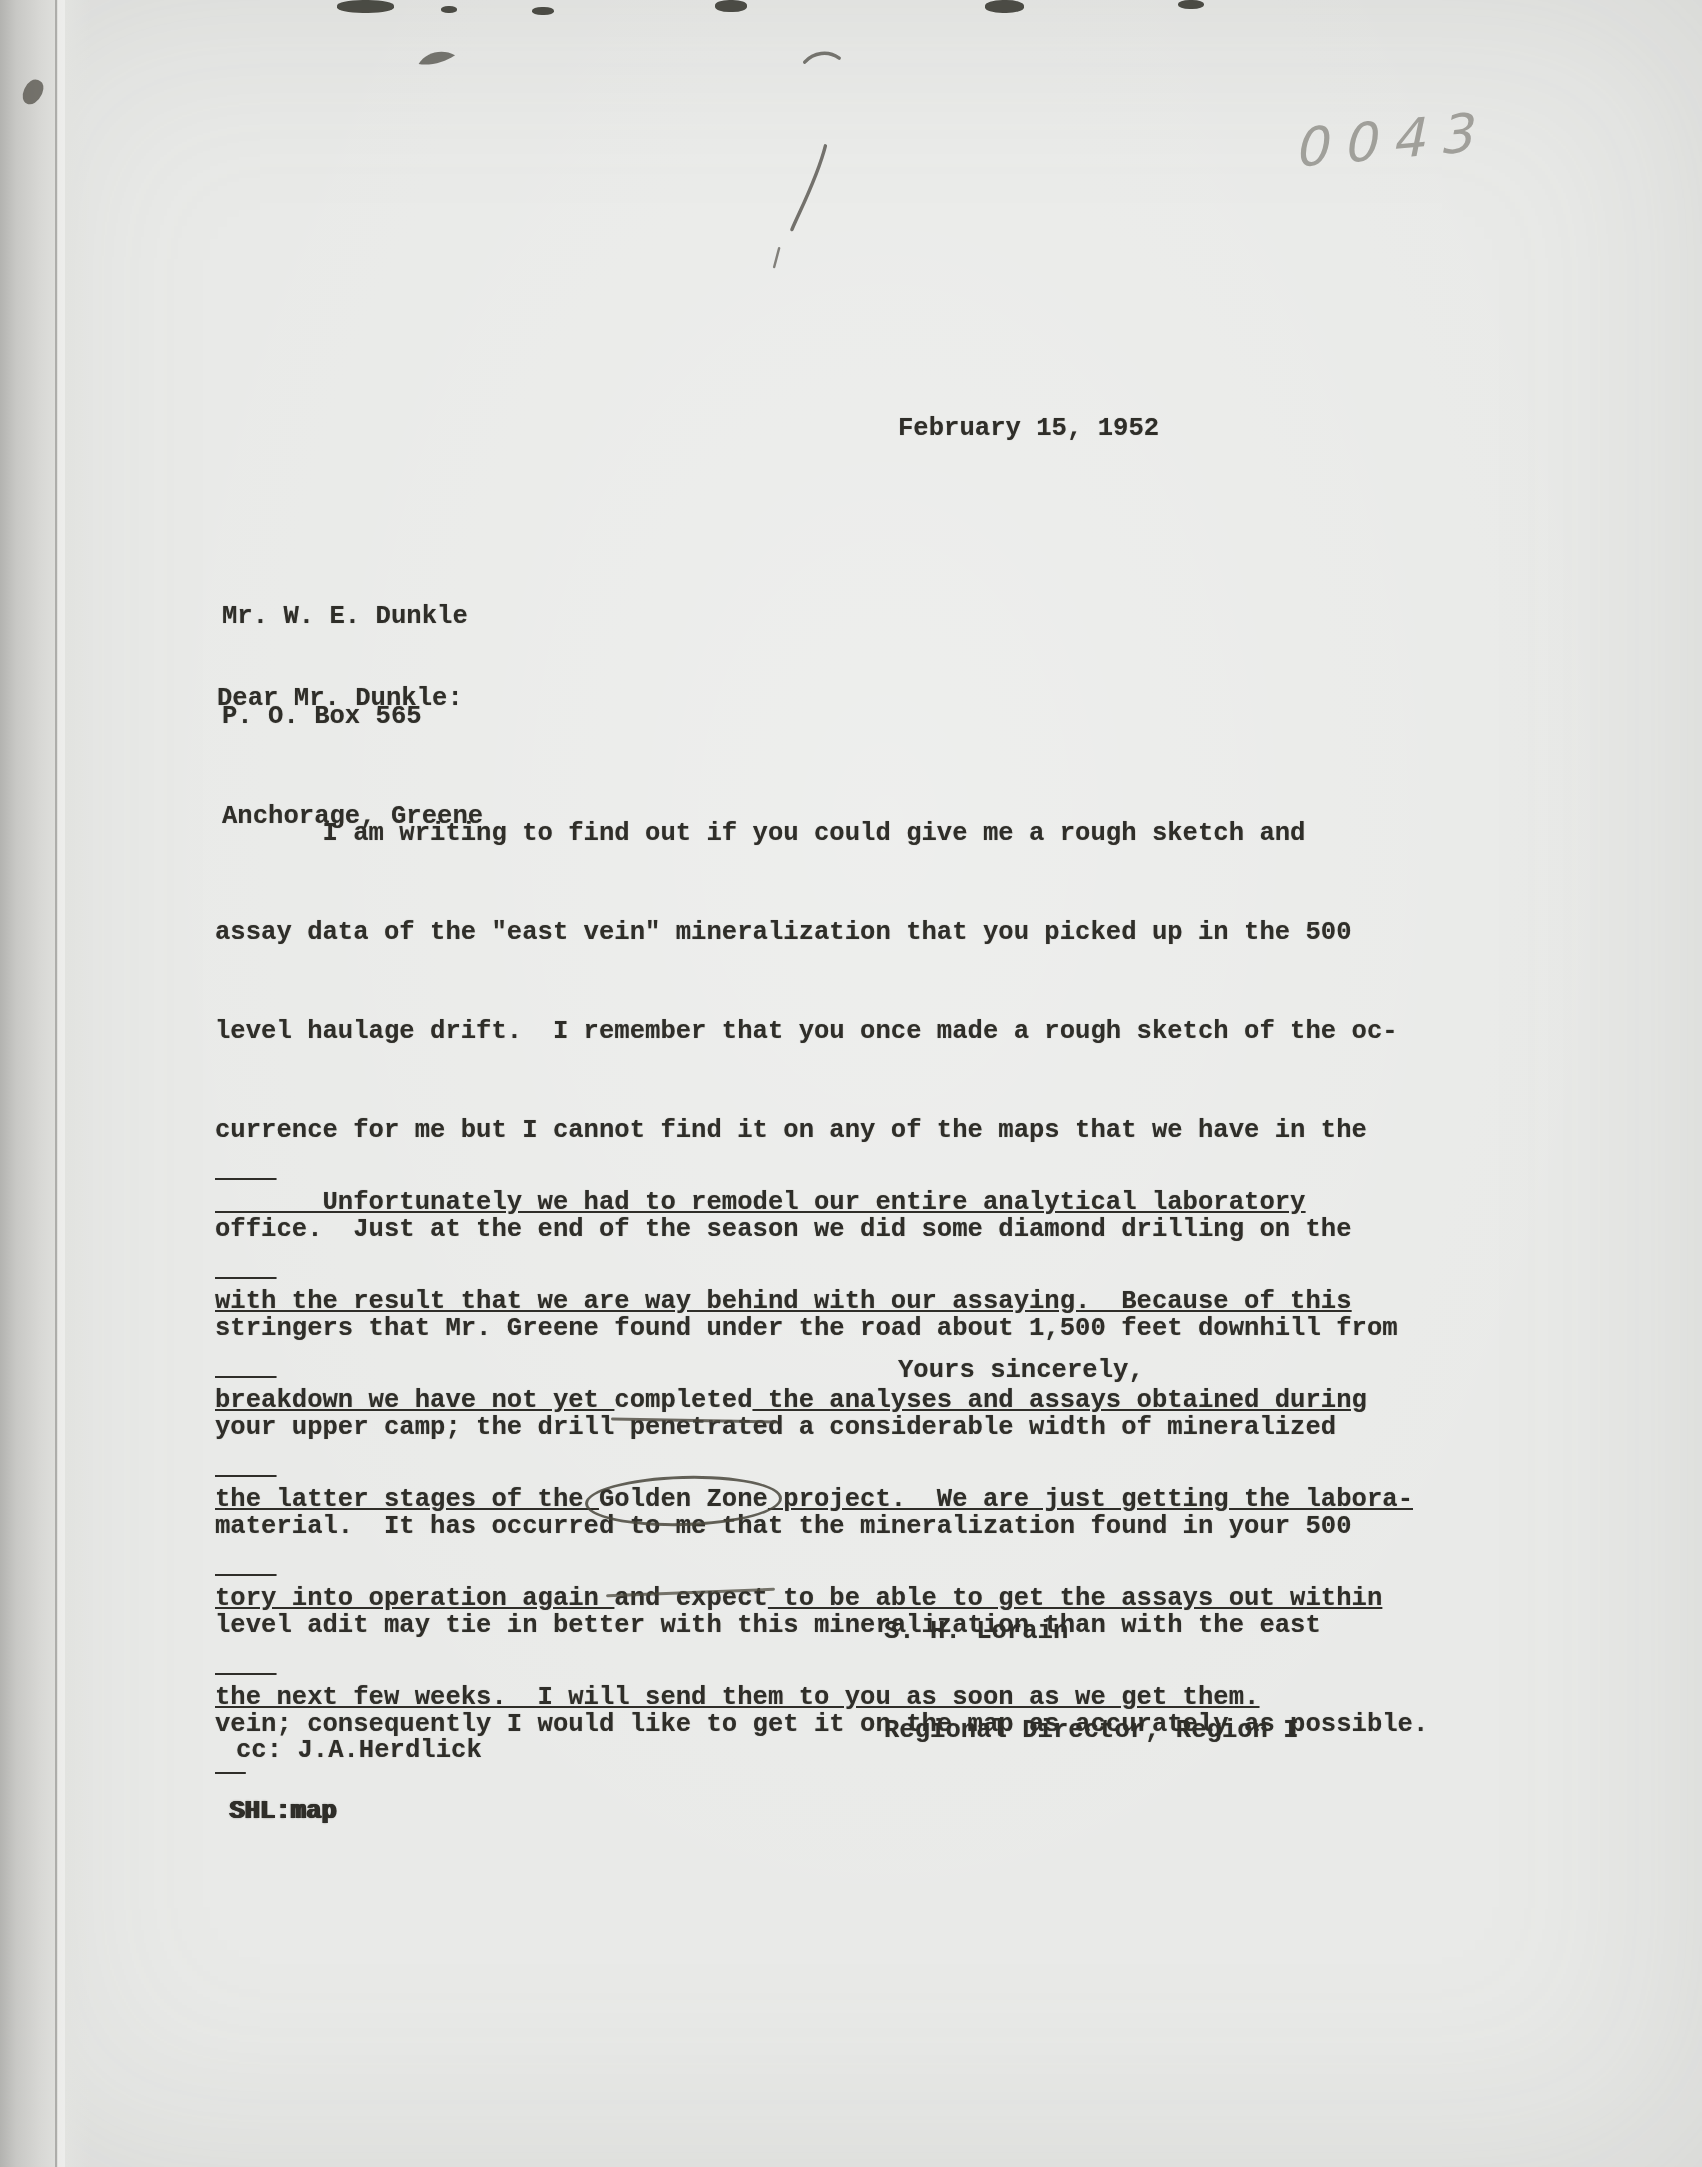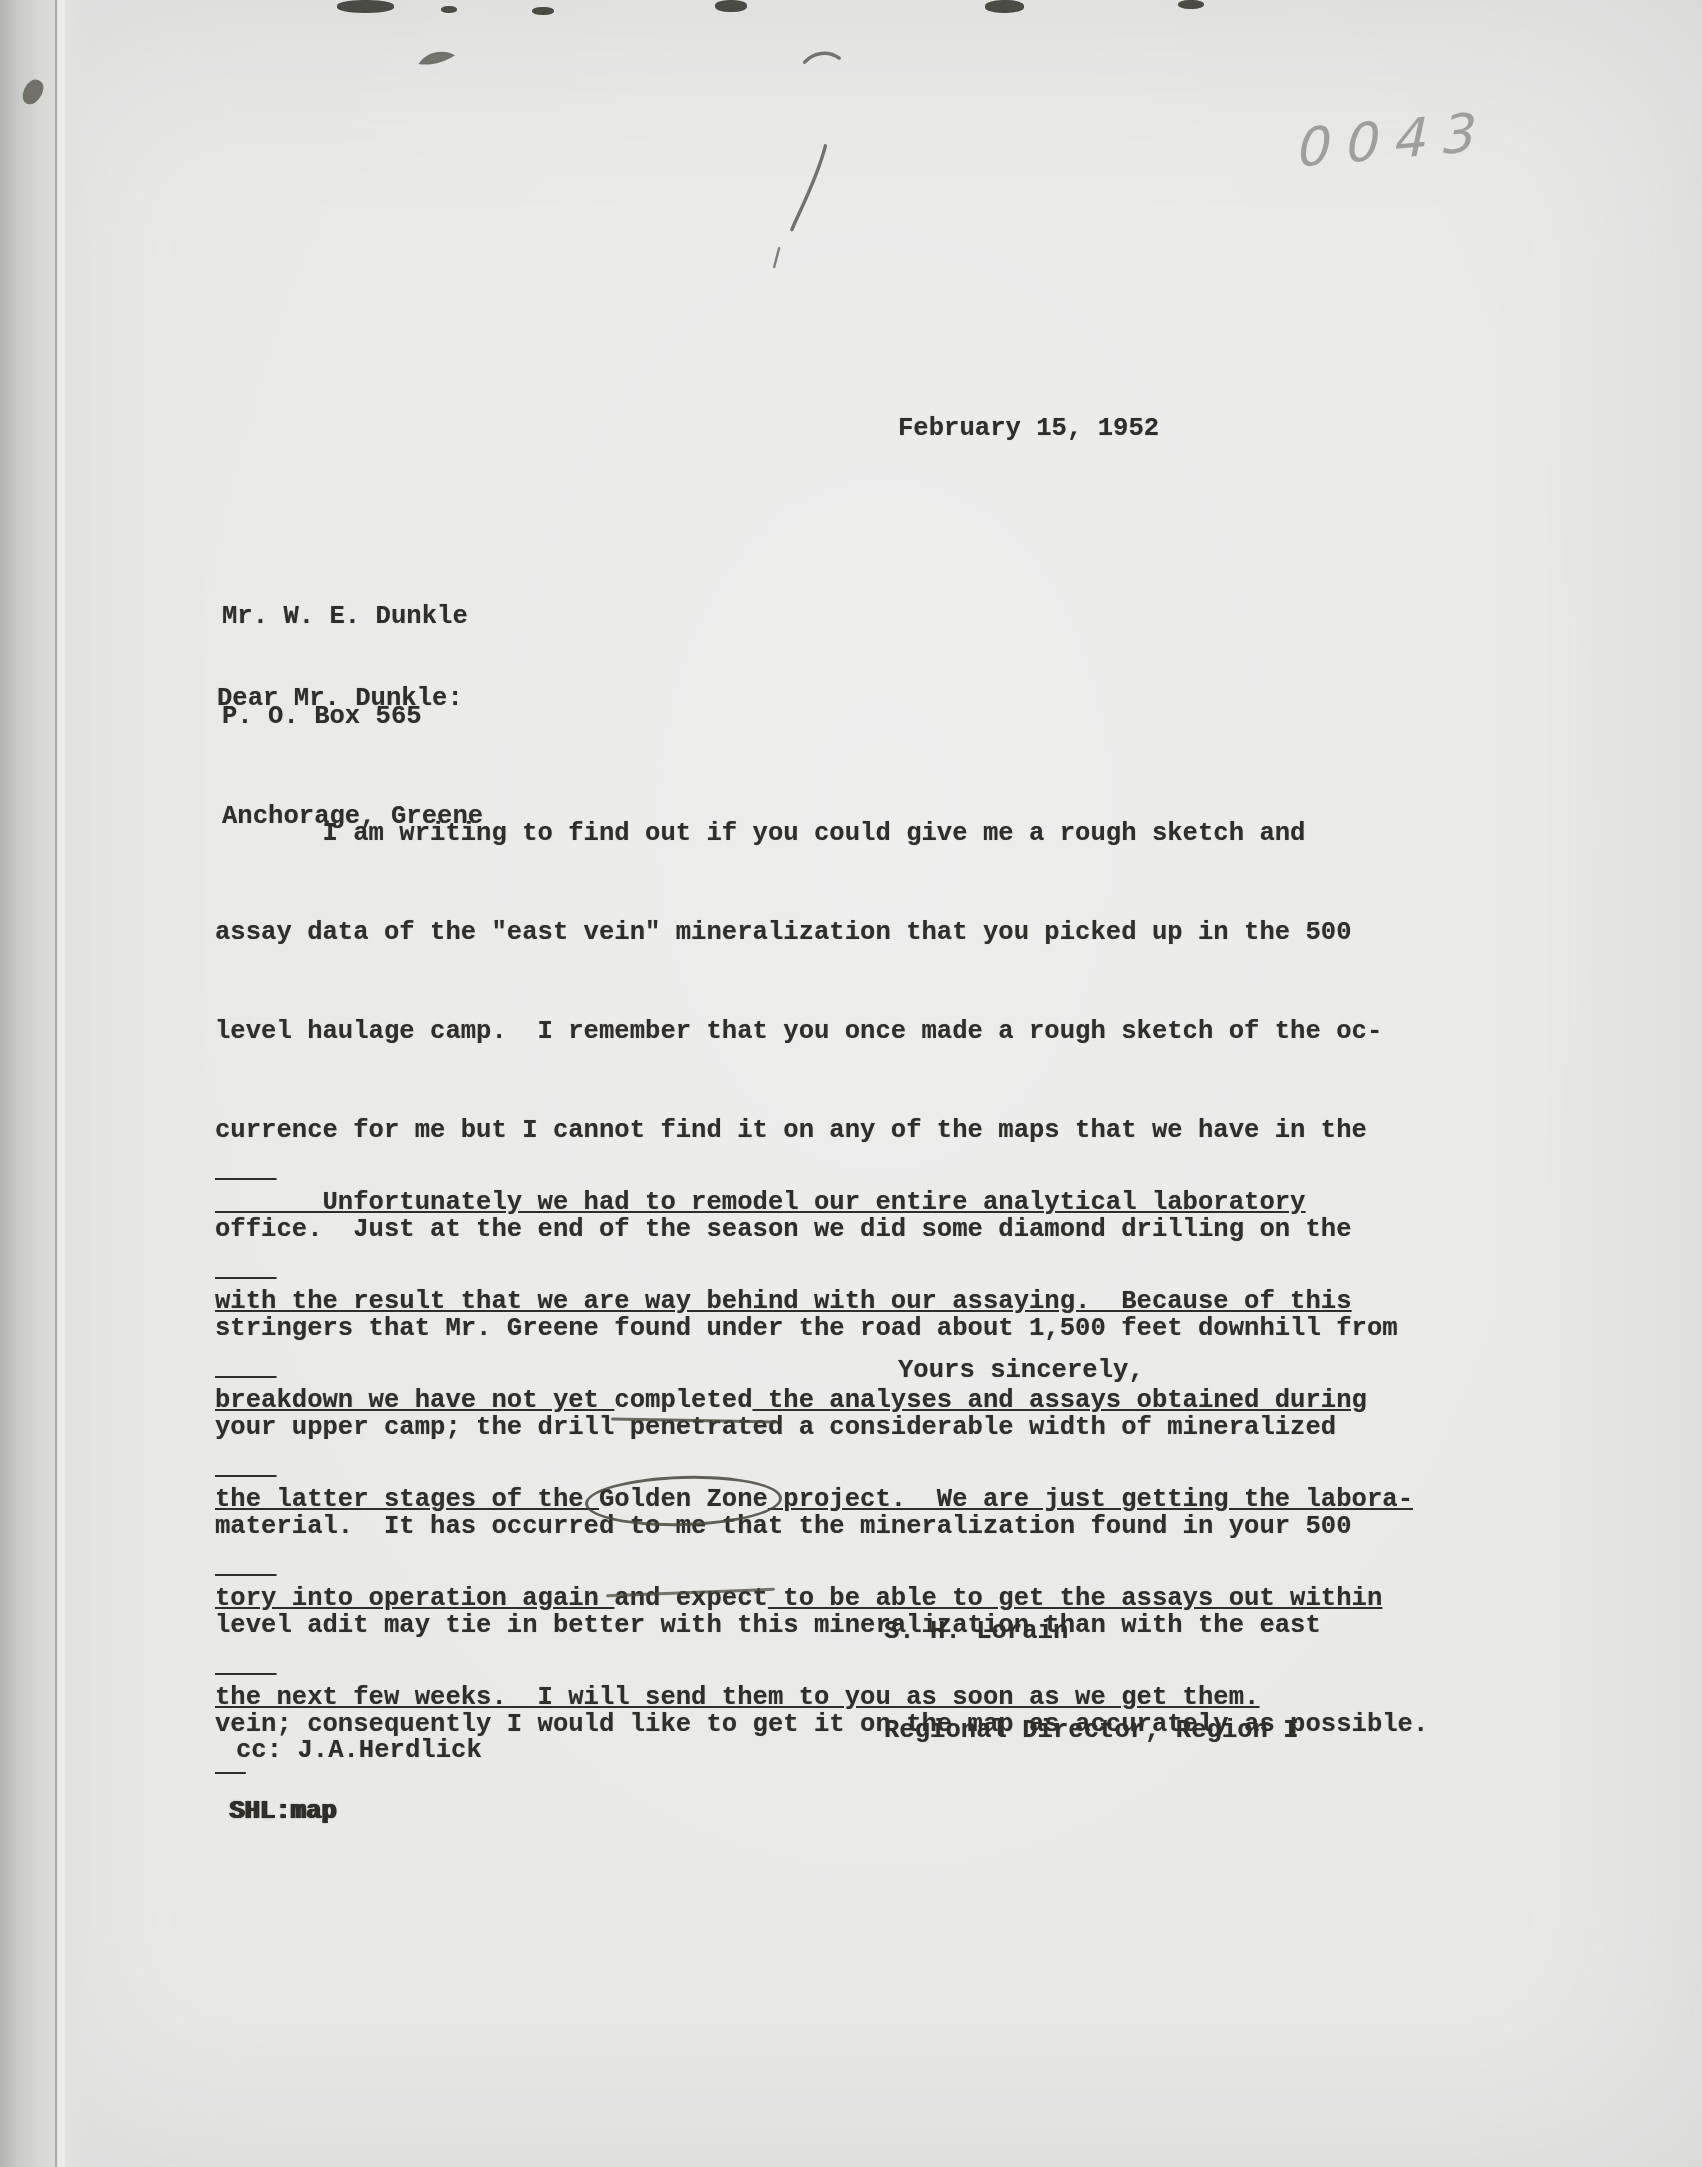--- a/index.html
+++ b/index.html
@@ -113,21 +113,21 @@
     <div class="line">Mr. W. E. Dunkle</div>
     <div class="line">P. O. Box 565</div>
     <div class="line">Anchorage, Greene</div>
   </div>
 
   <div class="tw" style="left:217px;top:662px;">Dear Mr. Dunkle:</div>
 
   <div class="tw" style="left:215px;top:731px;">
     <div class="line">       I am writing to find out if you could give me a rough sketch and</div>
     <div class="line">assay data of the "east vein" mineralization that you picked up in the 500</div>
-    <div class="line">level haulage camp.  I remember that you once made a rough sketch of the oc-</div>
+    <div class="line">level haulage drift.  I remember that you once made a rough sketch of the oc-</div>
     <div class="line">currence for me but I cannot find it on any of the maps that we have in the</div>
     <div class="line">office.  Just at the end of the season we did some diamond drilling on the</div>
     <div class="line">stringers that Mr. Greene found under the road about 1,500 feet downhill from</div>
     <div class="line">your upper camp; the drill penetrated a considerable width of mineralized</div>
     <div class="line">material.  It has occurred to me that the mineralization found in your 500</div>
     <div class="line">level adit may tie in better with this mineralization than with the east</div>
     <div class="line">vein; consequently I would like to get it on the map as accurately as possible.</div>
   </div>
 
   <div class="tw" style="left:215px;top:1100px;text-decoration:underline;">

